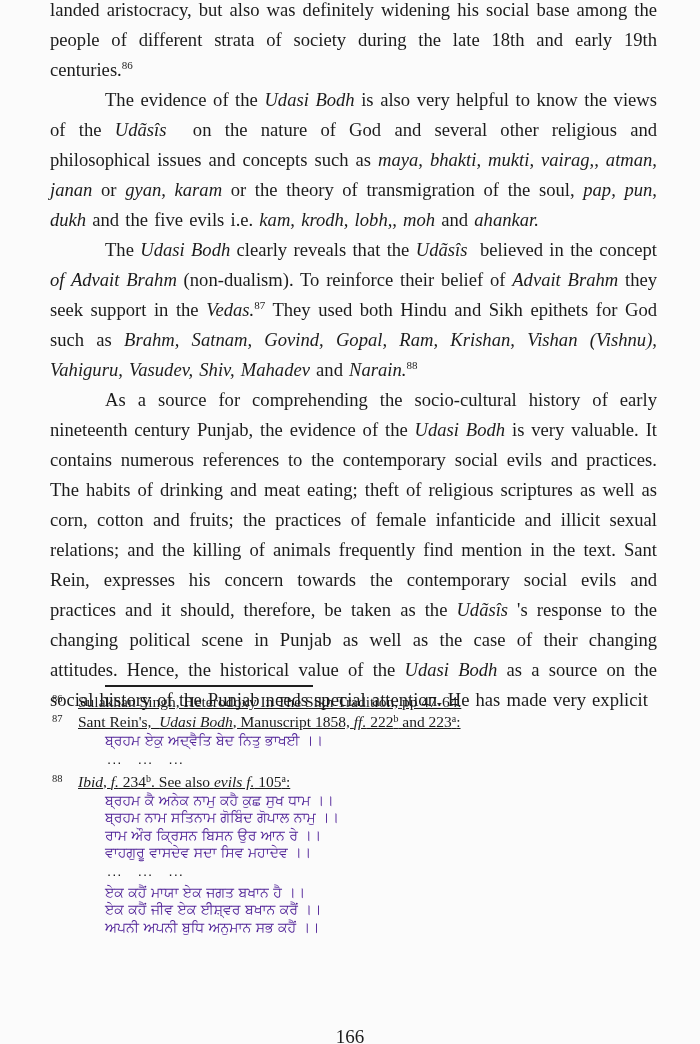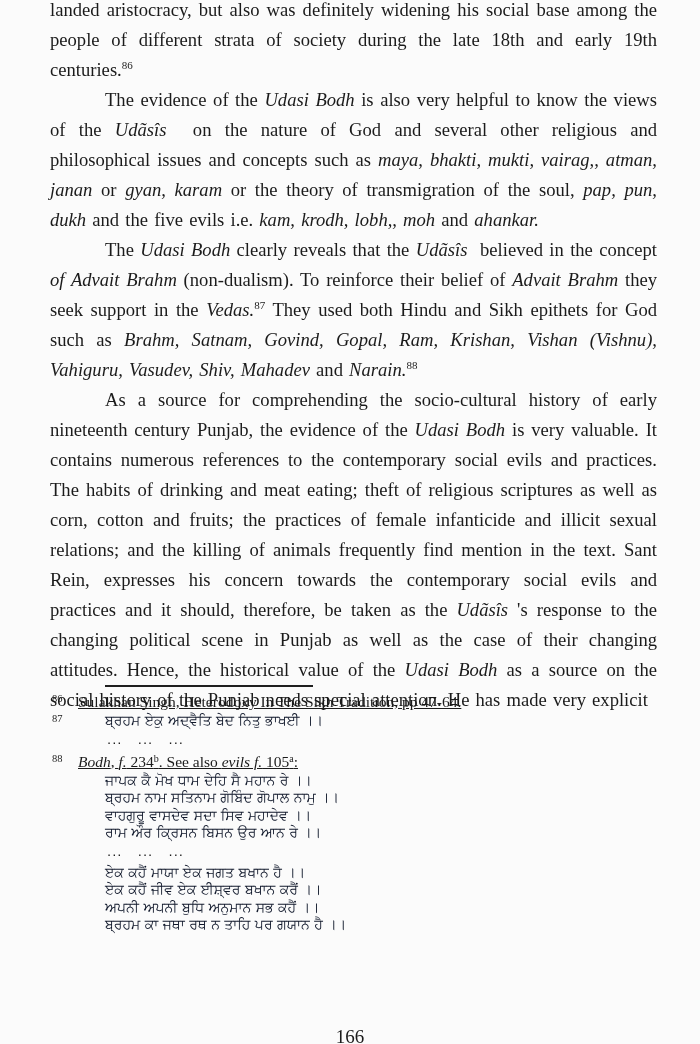--- a/index.html
+++ b/index.html
@@ -64,21 +64,21 @@
     top: -3px;
     font-size: 10.5px;
   }
   .fn-line.latin { margin-bottom: 1px; text-decoration: underline; }
   .fn-line.latin .fn-sup { top: -5px; font-size: 10px; }
   .fn-line.gurmukhi {
     padding-left: 27px;
     font-family: "DejaVu Sans", sans-serif;
     font-size: 14px;
     line-height: 17.5px;
-    color: #0f172a;
+    color: #4c1d95;
   }
   .fn-line.dots {
     padding-left: 29px;
     line-height: 16px;
     letter-spacing: 1px;
     margin: 2px 0 4px 0;
     font-family: "DejaVu Sans", sans-serif;
     font-size: 13px;
   }
 
@@ -106,34 +106,34 @@
 
   <div class="footnote-area">
     <hr class="fn-rule">
     <div>
         <div class="footnote">
           <span class="fn-num">86</span>
           <div class="fn-line latin"><span>Sulakhan Singh, Heterodoxy In The Sikh Tradition, pp 47-64.</span></div>
         </div>
         <div class="footnote">
           <span class="fn-num">87</span>
+          <div class="fn-line latin"><span>Sant Rein's,&nbsp; </span><span class="it">Udasi Bodh</span><span>, Manuscript 1858, </span><span class="it">ff.</span><span> 222</span><span class="fn-sup">b</span><span> and 223</span><span class="fn-sup">a</span><span>:</span></div>
           <div class="fn-line gurmukhi"><span>ਬ੍ਰਹਮ ਏਕੁ ਅਦ੍ਵੈਤਿ ਬੇਦ ਨਿਤੁ ਭਾਖਈ ।।</span></div>
           <div class="fn-line dots"><span>...&nbsp;&nbsp;&nbsp;...&nbsp;&nbsp;&nbsp;...</span></div>
         </div>
         <div class="footnote">
           <span class="fn-num">88</span>
-          <div class="fn-line latin"><span class="it">Bodh</span><span>, </span><span class="it">f.</span><span> 234</span><span class="fn-sup">b</span><span>. See also </span><span class="it">evils f.</span><span> 105</span><span class="fn-sup">a</span><span>:</span></div>
-          <div class="fn-line gurmukhi"><span>ਜਾਪਕ ਕੈ ਮੋਖ ਧਾਮ ਦੇਹਿ ਸੈ ਮਹਾਨ ਰੇ ।।</span></div>
+          <div class="fn-line latin"><span class="it">Ibid</span><span>, </span><span class="it">f.</span><span> 234</span><span class="fn-sup">b</span><span>. See also </span><span class="it">evils f.</span><span> 105</span><span class="fn-sup">a</span><span>:</span></div>
+          <div class="fn-line gurmukhi"><span>ਬ੍ਰਹਮ ਕੈ ਅਨੇਕ ਨਾਮੁ ਕਹੈ ਕੁਛ ਸੁਖ ਧਾਮ ।।</span></div>
           <div class="fn-line gurmukhi"><span>ਬ੍ਰਹਮ ਨਾਮ ਸਤਿਨਾਮ ਗੋਬਿੰਦ ਗੋਪਾਲ ਨਾਮੁ ।।</span></div>
+          <div class="fn-line gurmukhi"><span>ਰਾਮ ਔਰ ਕ੍ਰਿਸਨ ਬਿਸਨ ਉਰ ਆਨ ਰੇ ।।</span></div>
           <div class="fn-line gurmukhi"><span>ਵਾਹਗੁਰੂ ਵਾਸਦੇਵ ਸਦਾ ਸਿਵ ਮਹਾਦੇਵ ।।</span></div>
-          <div class="fn-line gurmukhi"><span>ਰਾਮ ਔਰ ਕ੍ਰਿਸਨ ਬਿਸਨ ਉਰ ਆਨ ਰੇ ।।</span></div>
           <div class="fn-line dots"><span>...&nbsp;&nbsp;&nbsp;...&nbsp;&nbsp;&nbsp;...</span></div>
           <div class="fn-line gurmukhi"><span>ਏਕ ਕਹੈਂ ਮਾਯਾ ਏਕ ਜਗਤ ਬਖਾਨ ਹੈ ।।</span></div>
           <div class="fn-line gurmukhi"><span>ਏਕ ਕਹੈਂ ਜੀਵ ਏਕ ਈਸ਼੍ਵਰ ਬਖਾਨ ਕਰੈਂ ।।</span></div>
           <div class="fn-line gurmukhi"><span>ਅਪਨੀ ਅਪਨੀ ਬੁਧਿ ਅਨੁਮਾਨ ਸਭ ਕਹੈਂ ।।</span></div>
-          <div class="fn-line gurmukhi"><span>ਬ੍ਰਹਮ ਕਾ ਜਥਾ ਰਥ ਨ ਤਾਹਿ ਪਰ ਗਯਾਨ ਹੈ ।।</span></div>
         </div>
       </div>
   </div>
 
   <div class="page-number">166</div>
 
 </div>
 
 </body></html>

